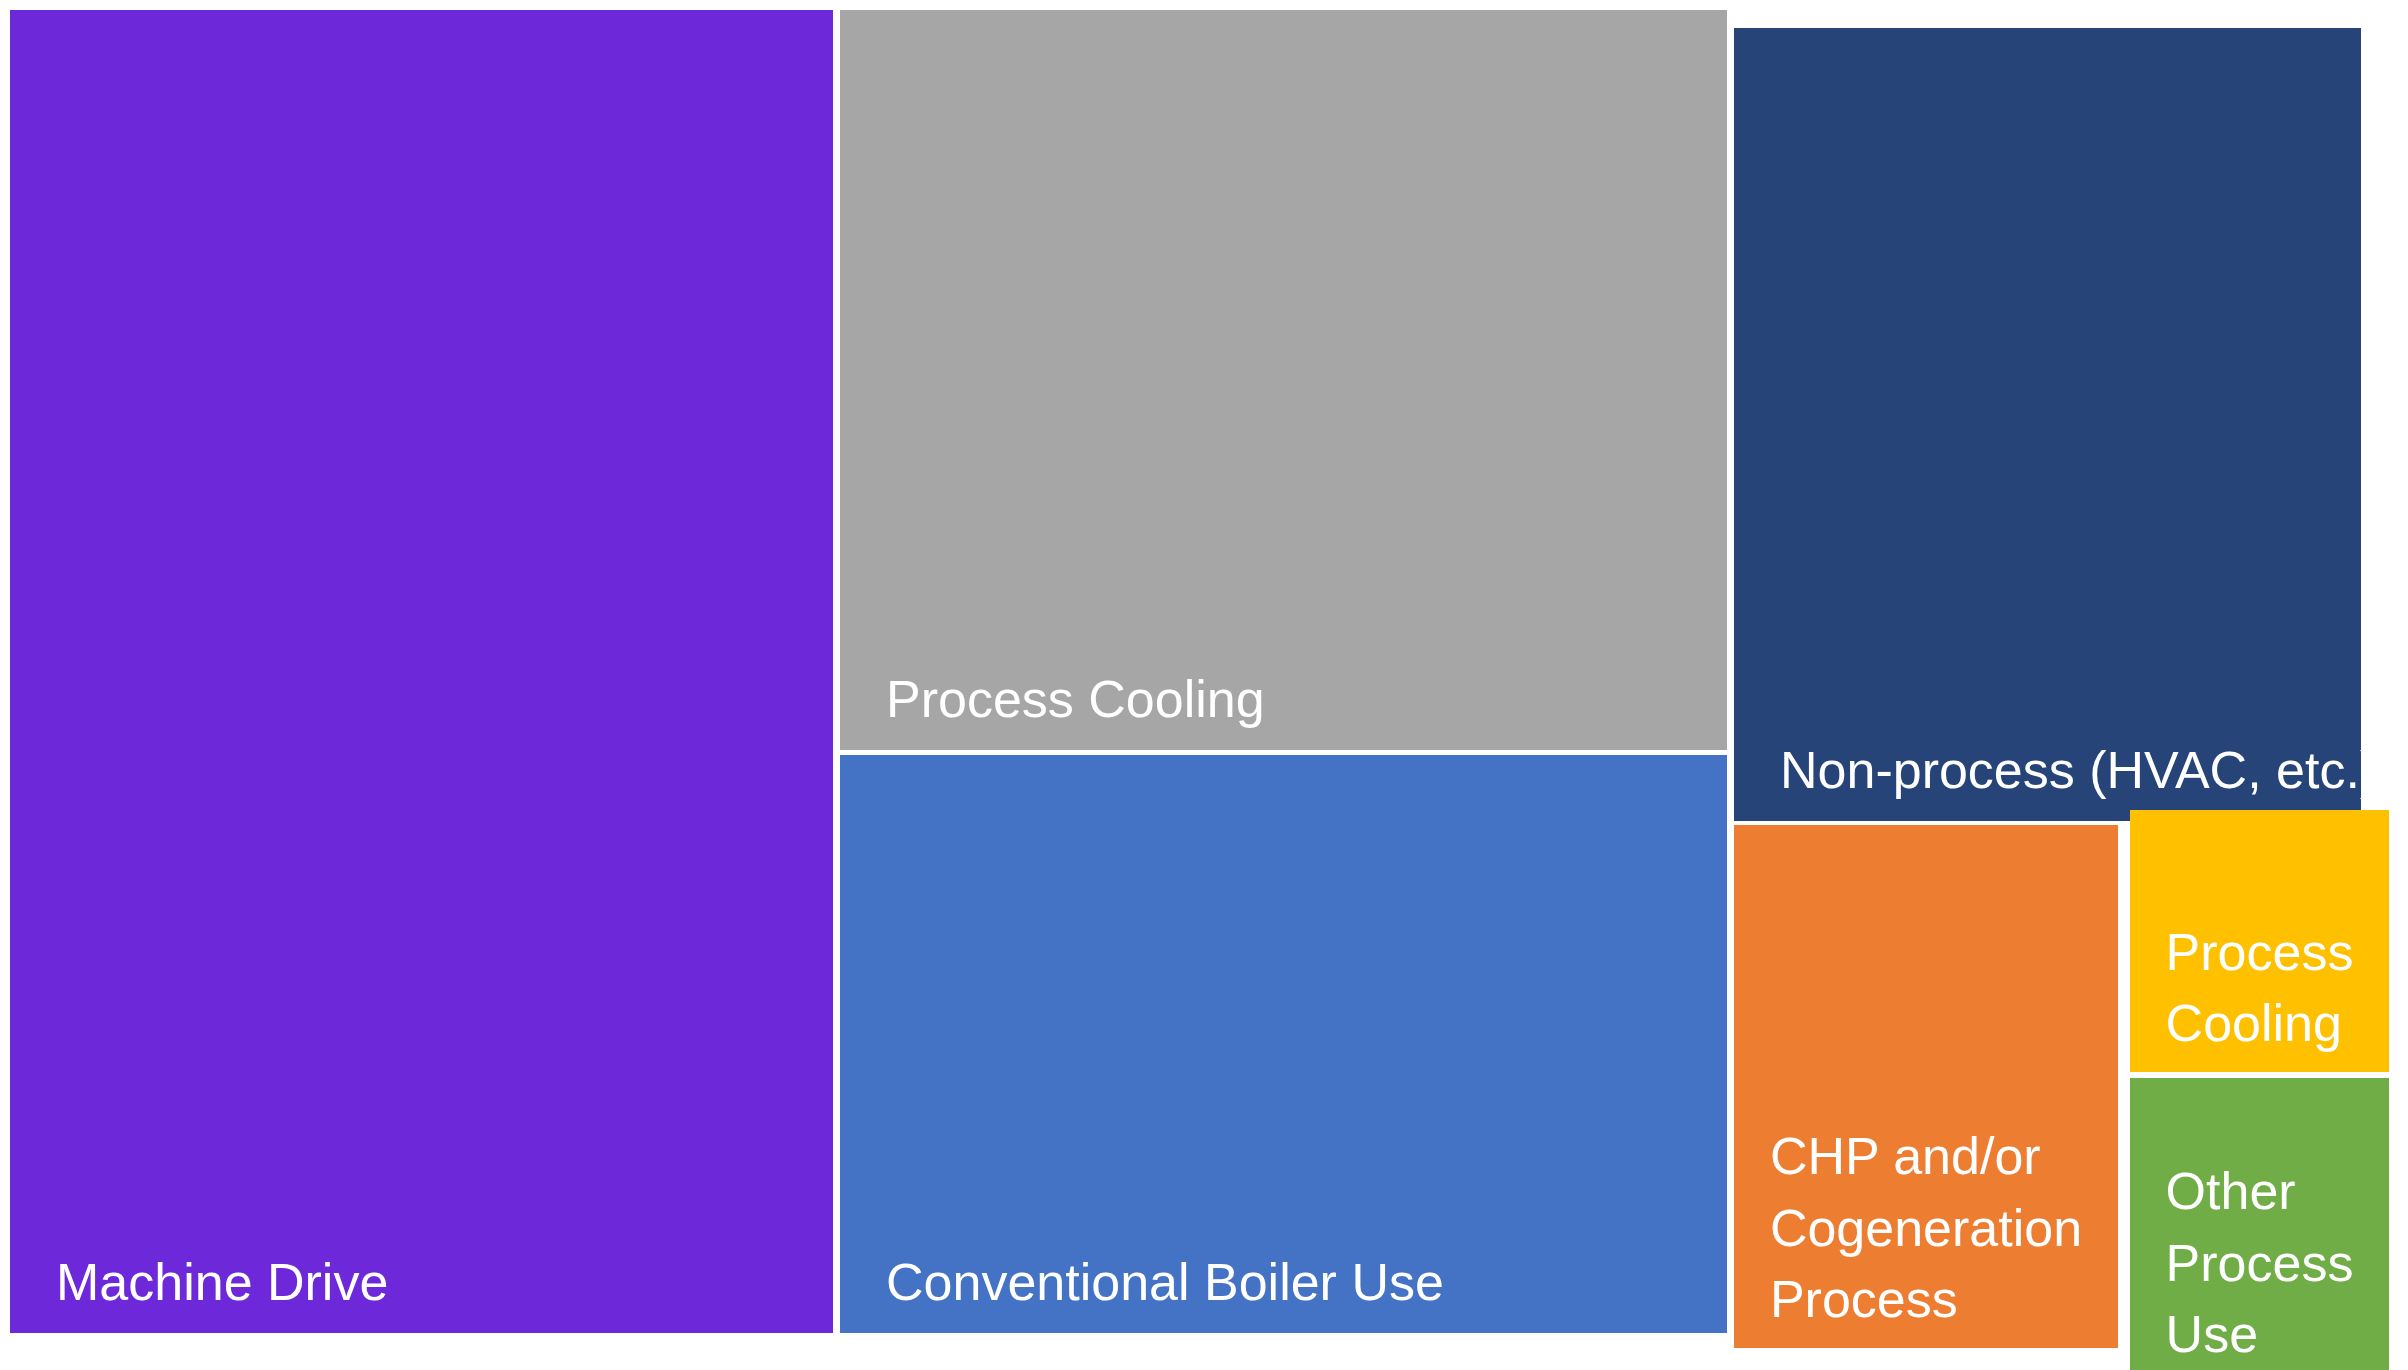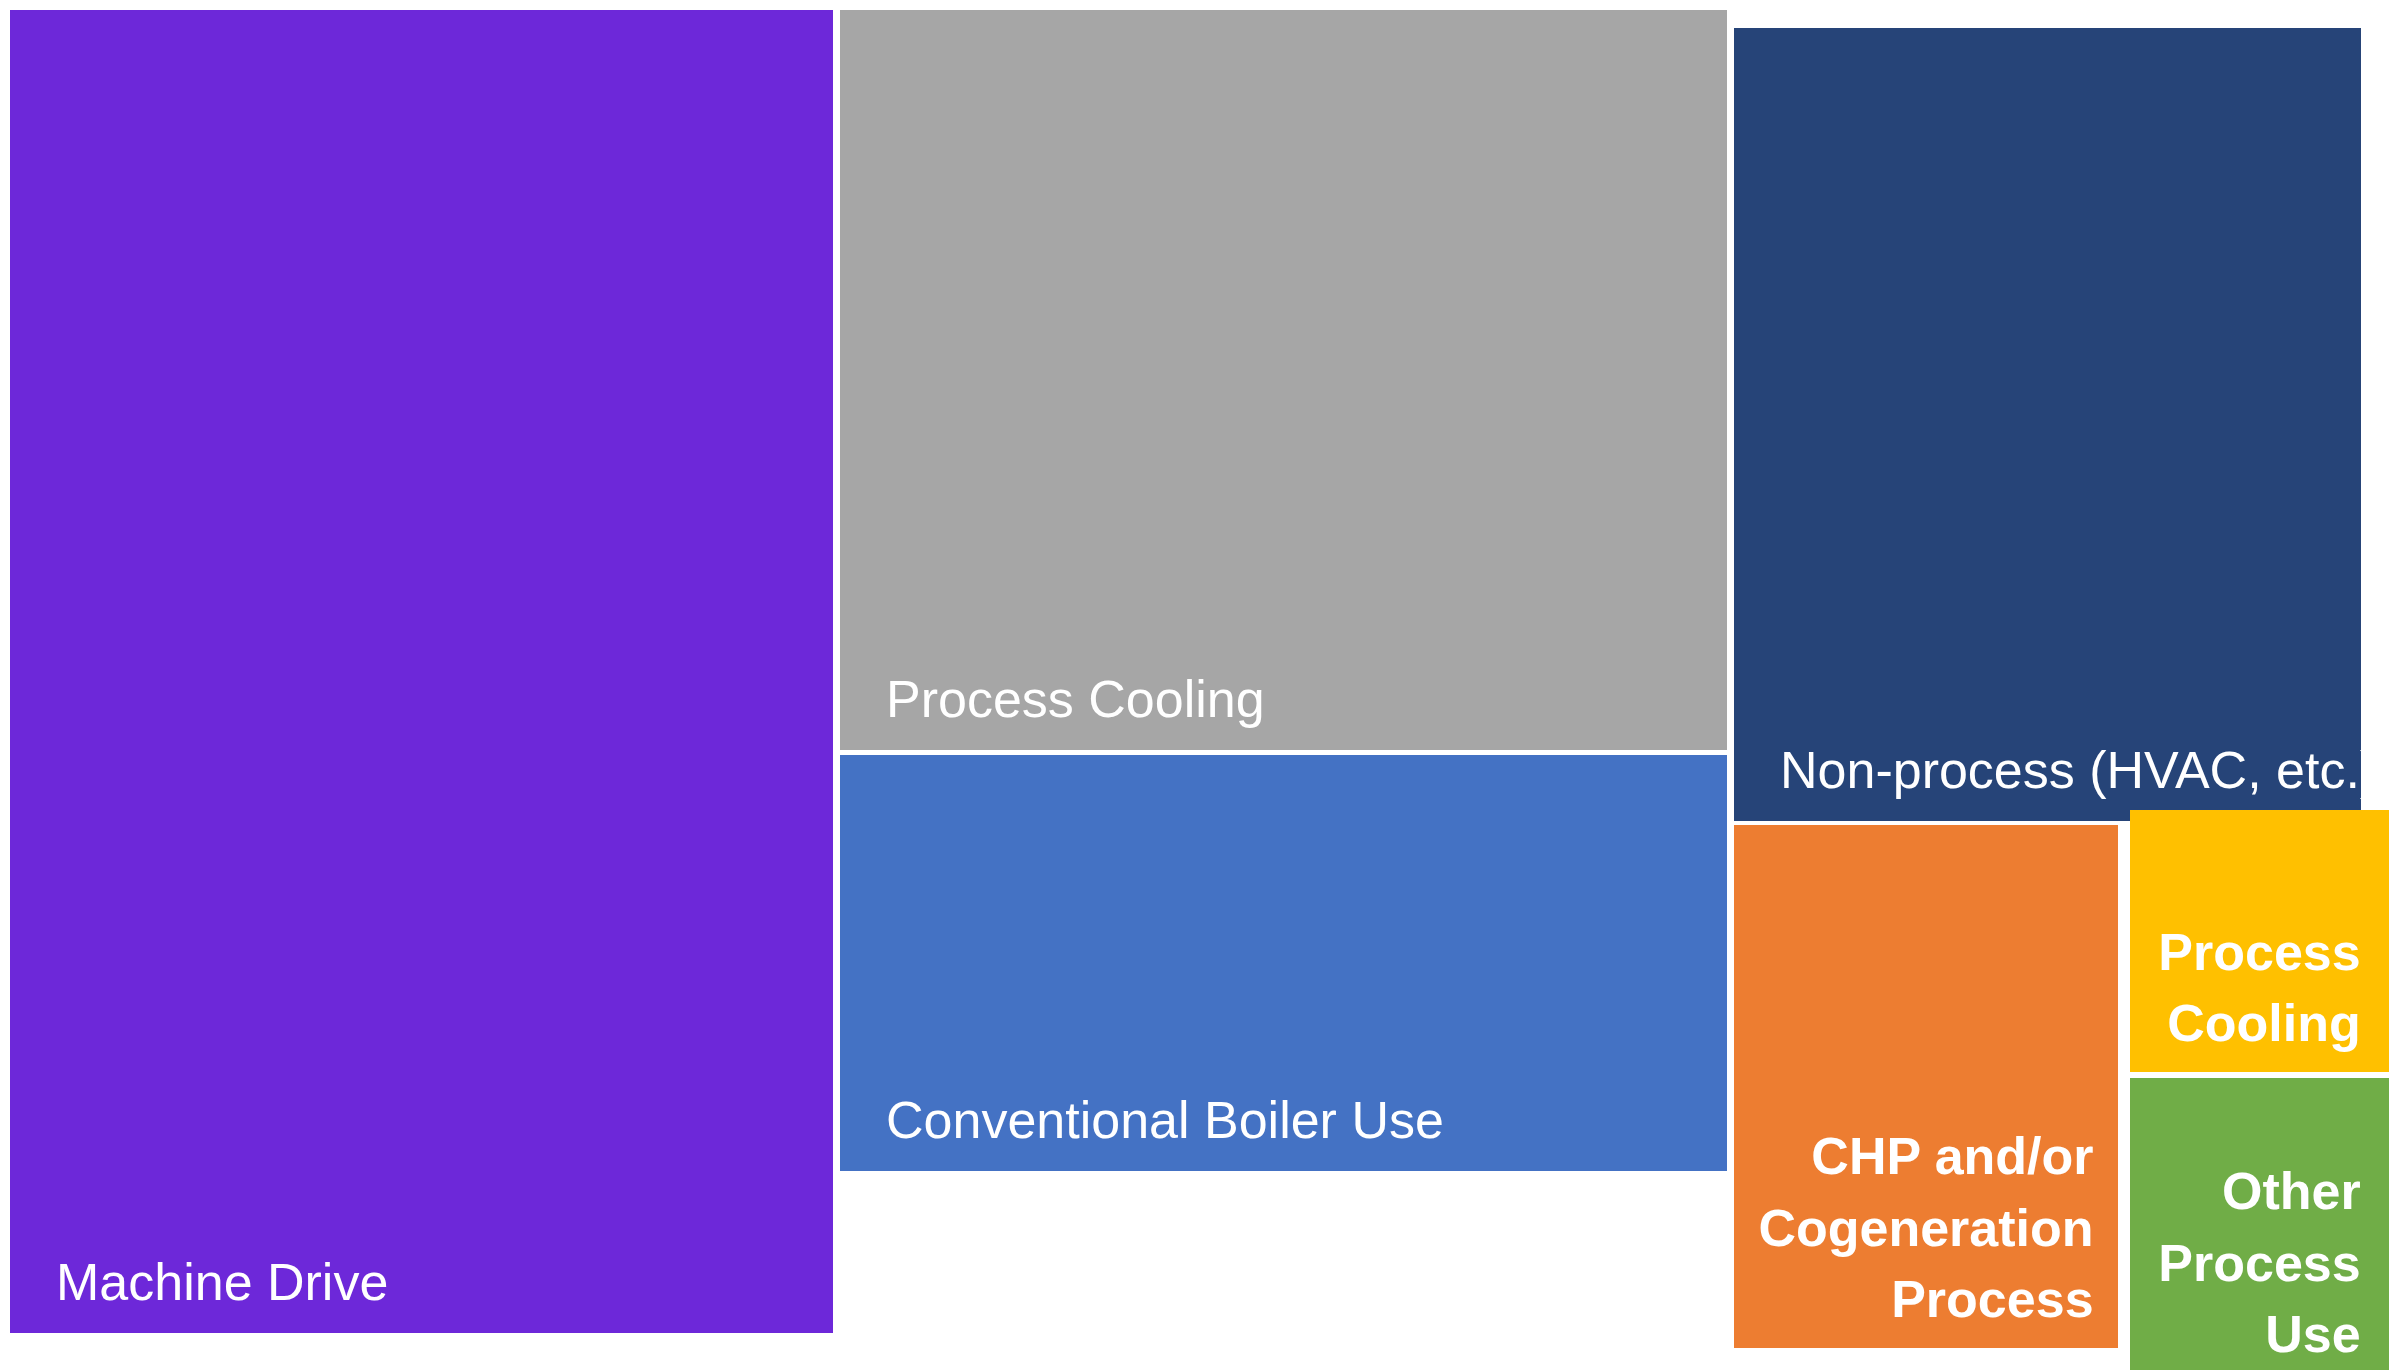--- a/index.html
+++ b/index.html
@@ -40,35 +40,34 @@
   .align-bottom-left .label {
     padding: 0 0 14px 46px;
     text-align: left;
   }
   .align-bottom-center {
     align-items: flex-end;
     justify-content: center;
   }
   .align-bottom-center .label {
     padding: 0 0 12px 0;
-    text-align: right;
-    font-weight: bold;
+    text-align: left;
   }
 </style>
 </head>
 <body>
 
 <div id="treemap">
     <div class="tile align-bottom-left" style="left: 10px; top: 10px; width: 823px; height: 1323px; background: #6d28d9;">
       <span class="label">Machine Drive</span>
     </div>
     <div class="tile align-bottom-left" style="left: 840px; top: 10px; width: 887px; height: 740px; background: rgb(166, 166, 166);">
       <span class="label">Process Cooling</span>
     </div>
-    <div class="tile align-bottom-left" style="left: 840px; top: 755px; width: 887px; height: 416px; background: rgb(68, 114, 196);">
+    <div class="tile align-bottom-left" style="left: 840px; top: 755px; width: 887px; height: 578px; background: rgb(68, 114, 196);">
       <span class="label">Conventional Boiler Use</span>
     </div>
     <div class="tile align-bottom-left" style="left: 1734px; top: 28px; width: 627px; height: 793px; background: rgb(38, 68, 120);">
       <span class="label">Non-process (HVAC, etc.)</span>
     </div>
     <div class="tile align-bottom-center" style="left: 1734px; top: 810px; width: 384px; height: 523px; background: rgb(237, 125, 49); margin-top: 15px;">
       <span class="label">CHP and/or<br>Cogeneration<br>Process</span>
     </div>
     <div class="tile align-bottom-center" style="left: 2130px; top: 810px; width: 259px; height: 262px; background: rgb(255, 192, 0);">
       <span class="label">Process<br>Cooling</span>

